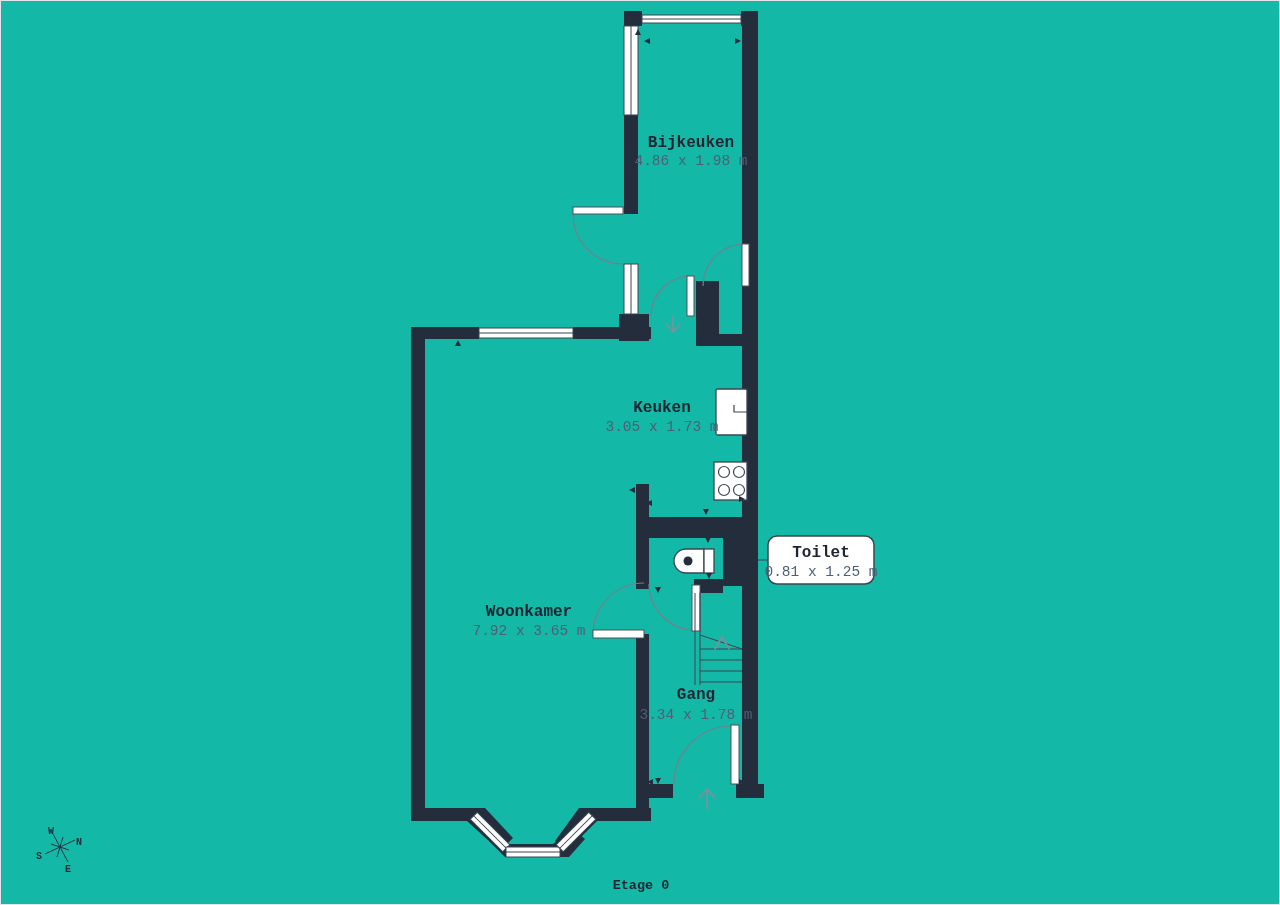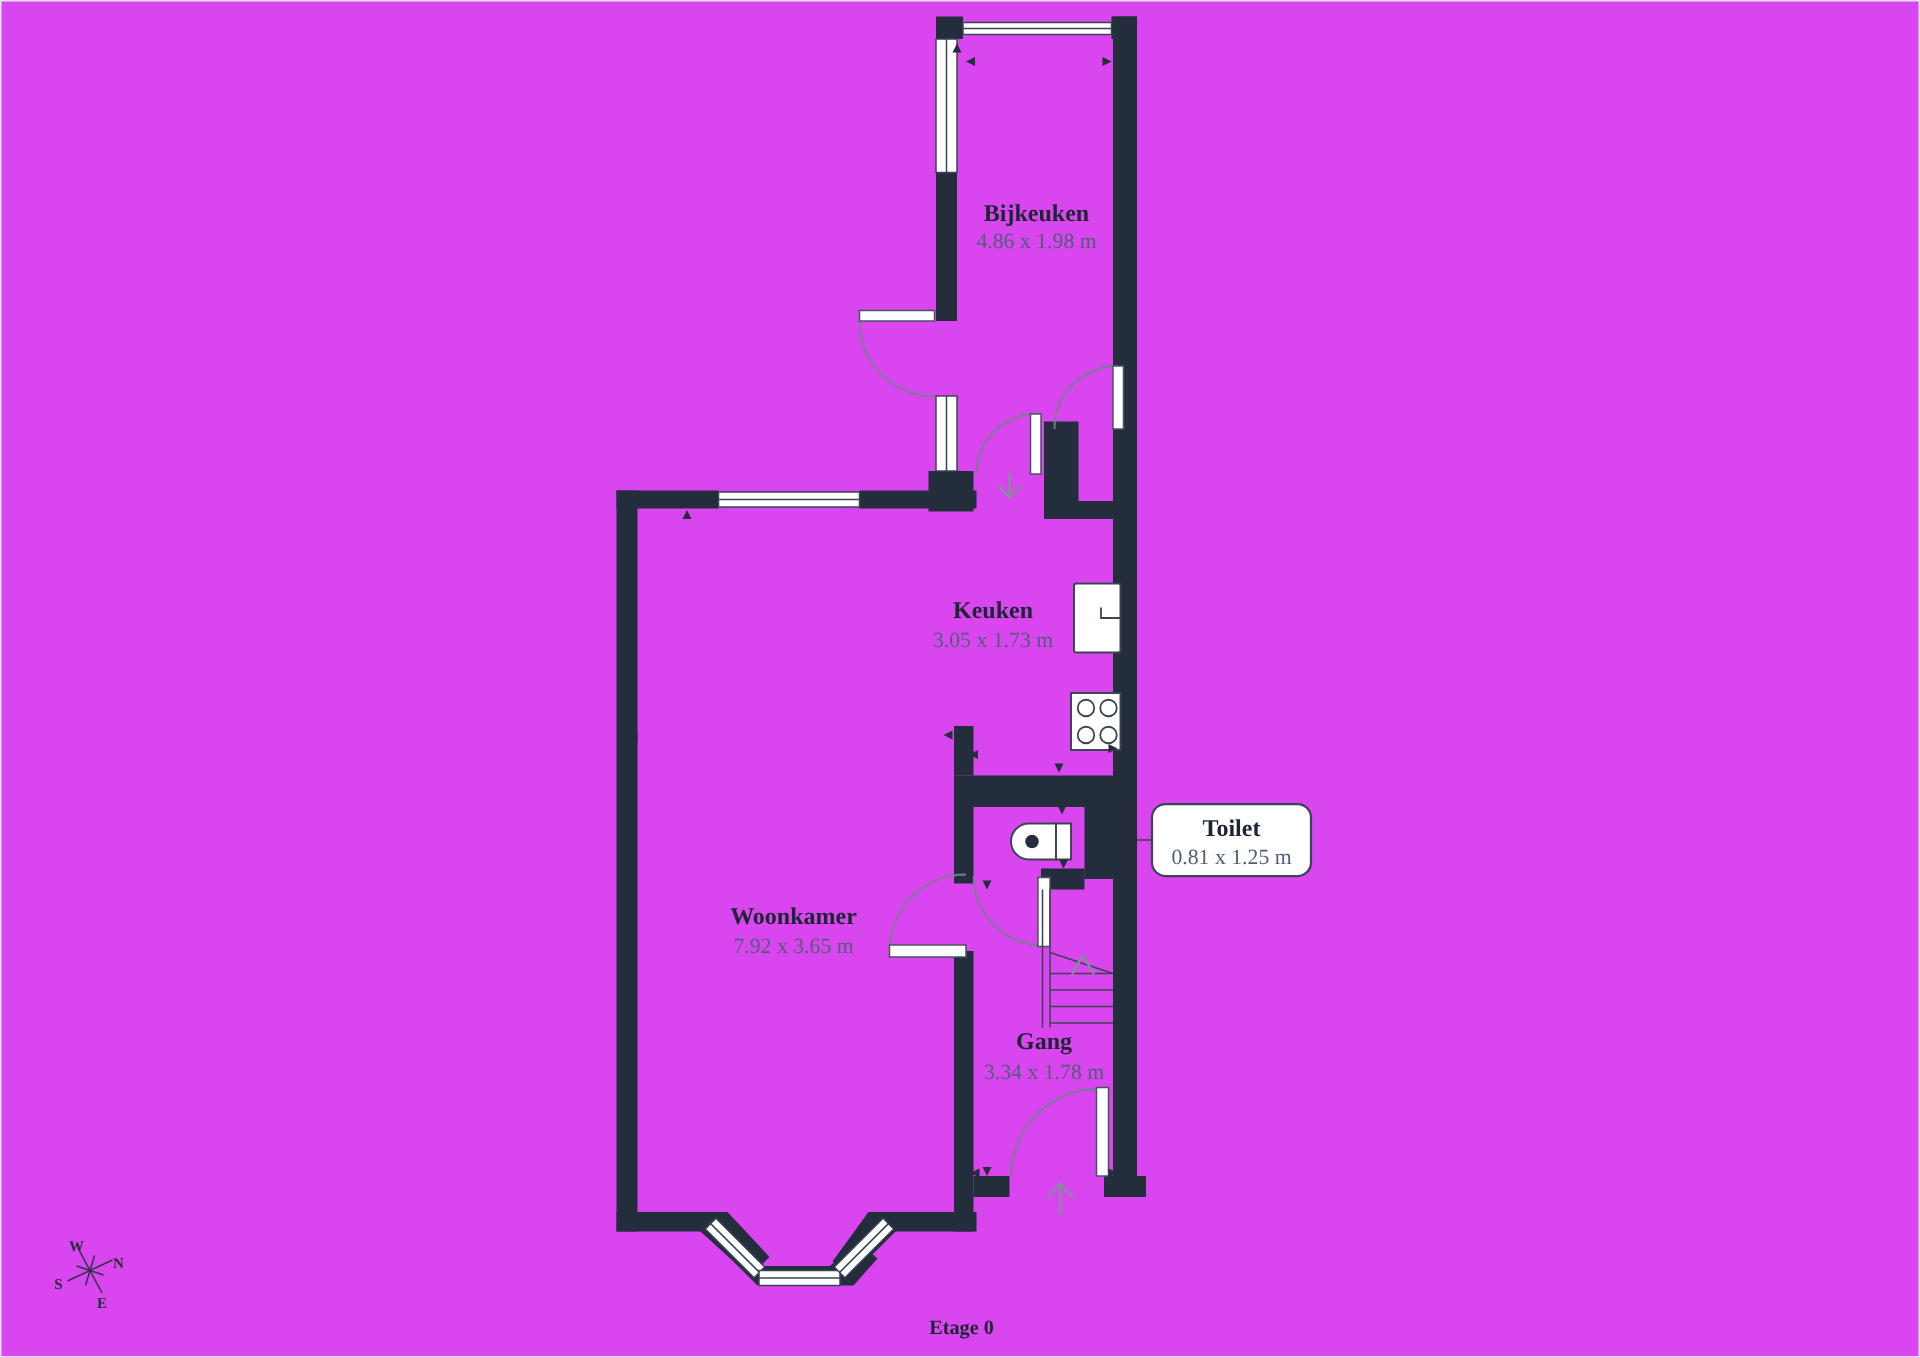--- a/index.html
+++ b/index.html
@@ -1,19 +1,19 @@
 <!DOCTYPE html>
 <html><head>
 <meta charset="utf-8">
 <style>
   html,body { margin:0; padding:0; background:#ffffff; }
   .page {
     position:relative; width:1280px; height:905px; box-sizing:border-box;
-    background:#d946ef; border:1px solid #e2e6ea; overflow:hidden;
-    font-family:Liberation Serif, serif;
+    background:#14b8a6; border:1px solid #e2e6ea; overflow:hidden;
+    font-family:Liberation Mono, monospace;
   }
   svg { position:absolute; left:0; top:0; }
   .wall    { fill:#232d3b; stroke:none; }
   .winrect { fill:#ffffff; stroke:#3a4553; stroke-width:1; }
   .winline { stroke:#3a4553; stroke-width:1; fill:none; }
   .leaf    { fill:#ffffff; stroke:#49535f; stroke-width:1; }
   .arc     { fill:none; stroke:#767f8d; stroke-width:1.2; }
   .fixture { fill:#ffffff; stroke:#3a4553; stroke-width:1.3; }
   .fixline { fill:none; stroke:#3a4553; stroke-width:1.2; }
   .marker  { fill:#232d3b; }

